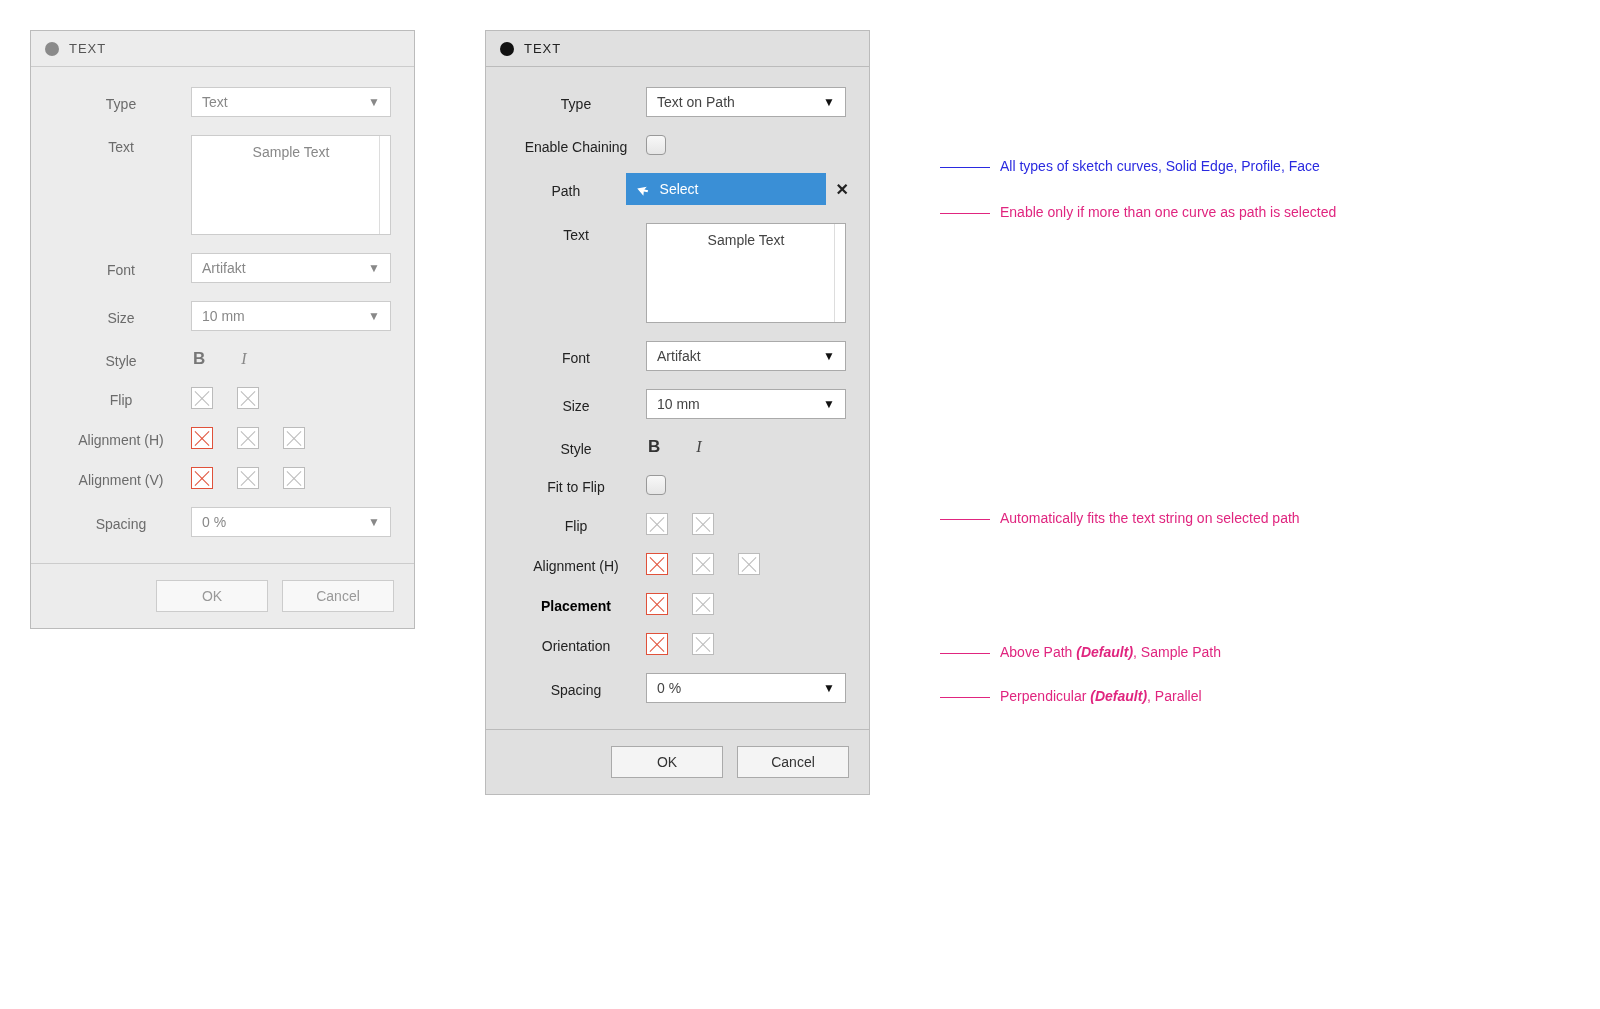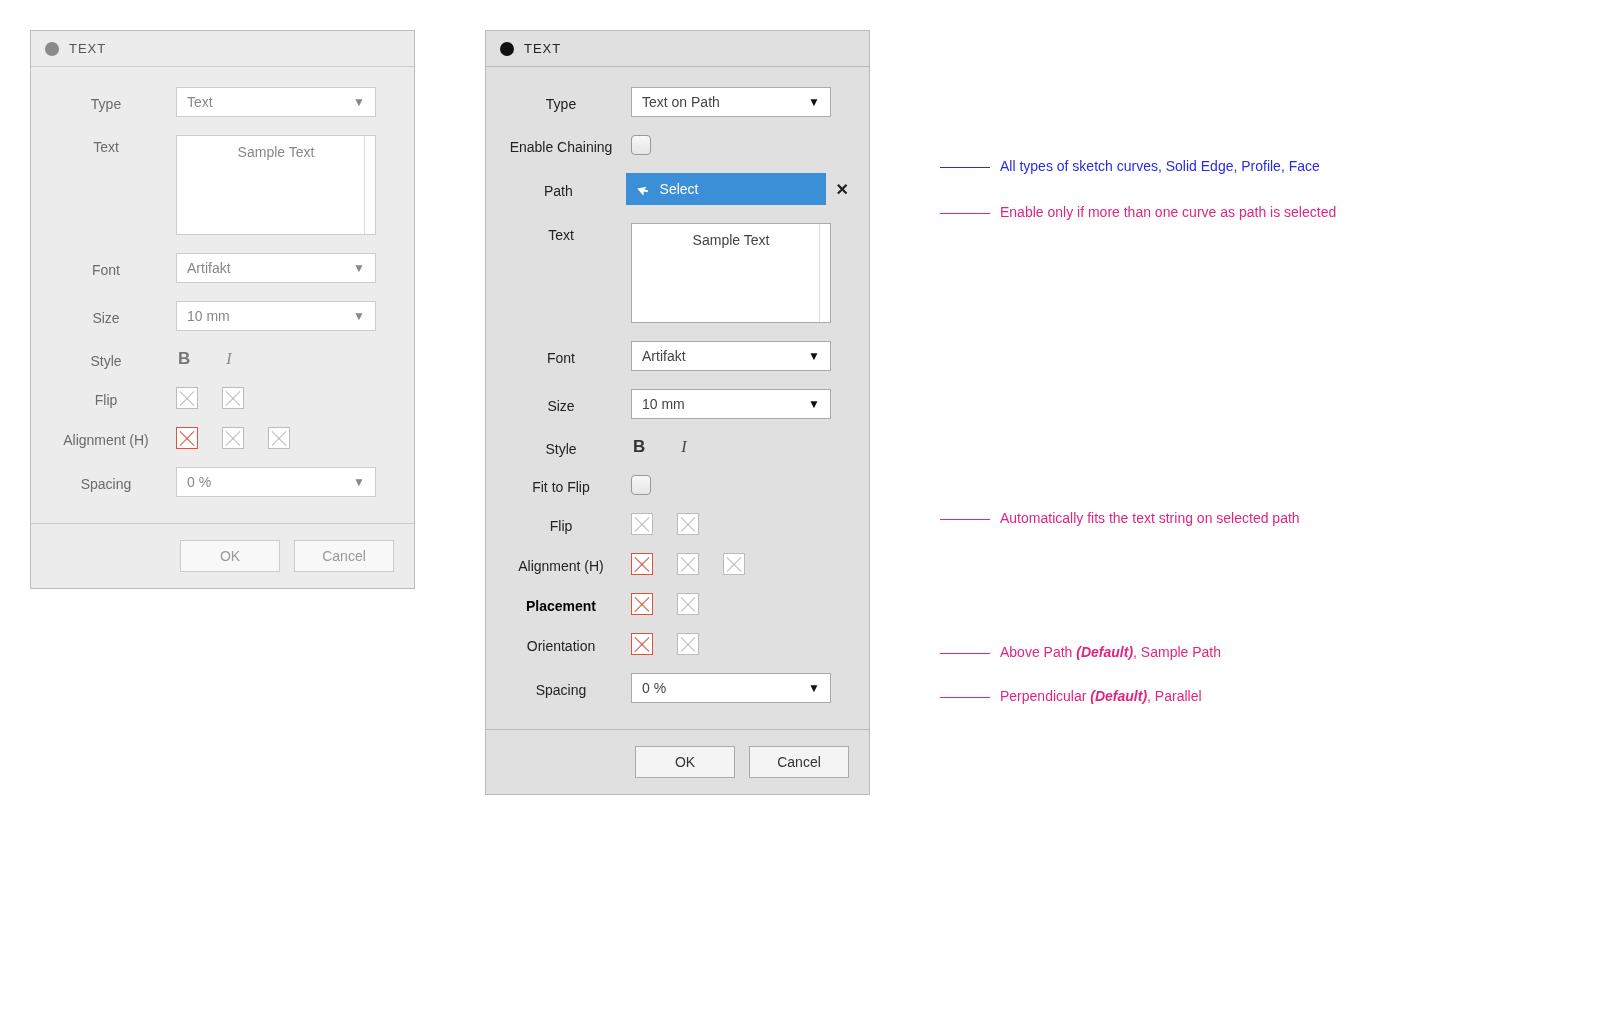--- a/index.html
+++ b/index.html
@@ -36,21 +36,21 @@
   }
   .hdr-dot.gray { background: #8a8a8a; }
   .hdr-dot.black { background: #111; }
   .hdr-title {
     font-size: 13px;
     letter-spacing: 1px;
     color: #555;
     font-weight: 500;
   }
   .panel-body {
-    padding: 20px 20px 8px 5px;
+    padding: 20px 20px 8px 20px;
   }
   .row {
     display: flex;
     align-items: center;
     margin-bottom: 18px;
   }
   .row.top { align-items: flex-start; }
   .row .lab {
     width: 140px;
     color: #444;
@@ -124,21 +124,21 @@
   .panel.left .bold { color:#777;}
   .ital { font-style:italic; font-family:Georgia,serif; color:#444; font-size:16px;}
   .panel.left .ital { color:#888;}
   .panel-footer{
     border-top:1px solid #bbb;
     padding: 16px 20px;
     display:flex; justify-content:flex-end; gap:14px;
   }
   .panel.left .panel-footer{ border-top-color:#ccc; }
   .btn{
-    width:100px; height:32px; border:1px solid #aaa; background:#f4f4f4;
+    width:112px; height:32px; border:1px solid #aaa; background:#f4f4f4;
     display:flex;align-items:center;justify-content:center; color:#555;
   }
   .panel.left .btn{ color:#999; border-color:#ccc; background:#f8f8f8;}
   .annots { padding-top: 114px; font-size:14px; position:relative; width:520px;}
   .ann { position:absolute; left:0; white-space:nowrap;}
   .ann .line{ display:inline-block; vertical-align:middle; border-top:1px solid; margin-right:10px;}
   .blue{ color:#2a2ae0;}
   .blue .line{ border-color:#2a2ae0;}
   .pink{ color:#e0257f;}
   .pink .line{ border-color:#e0257f;}
@@ -207,20 +207,28 @@
       </div>
       <div class="row">
         <div class="lab">Alignment (H)</div>
         <div class="ctrl iconrow">
           <span class="sq sel"></span>
           <span class="sq"></span>
           <span class="sq"></span>
         </div>
       </div>
       <div class="row">
+        <div class="lab">Alignment (V)</div>
+        <div class="ctrl iconrow">
+          <span class="sq sel"></span>
+          <span class="sq"></span>
+          <span class="sq"></span>
+        </div>
+      </div>
+      <div class="row">
         <div class="lab">Spacing</div>
         <div class="ctrl">
           <div class="dd">
             <span>0 %</span>
             <span class="caret">▼</span>
           </div>
         </div>
       </div>
     </div>
     <div class="panel-footer">

